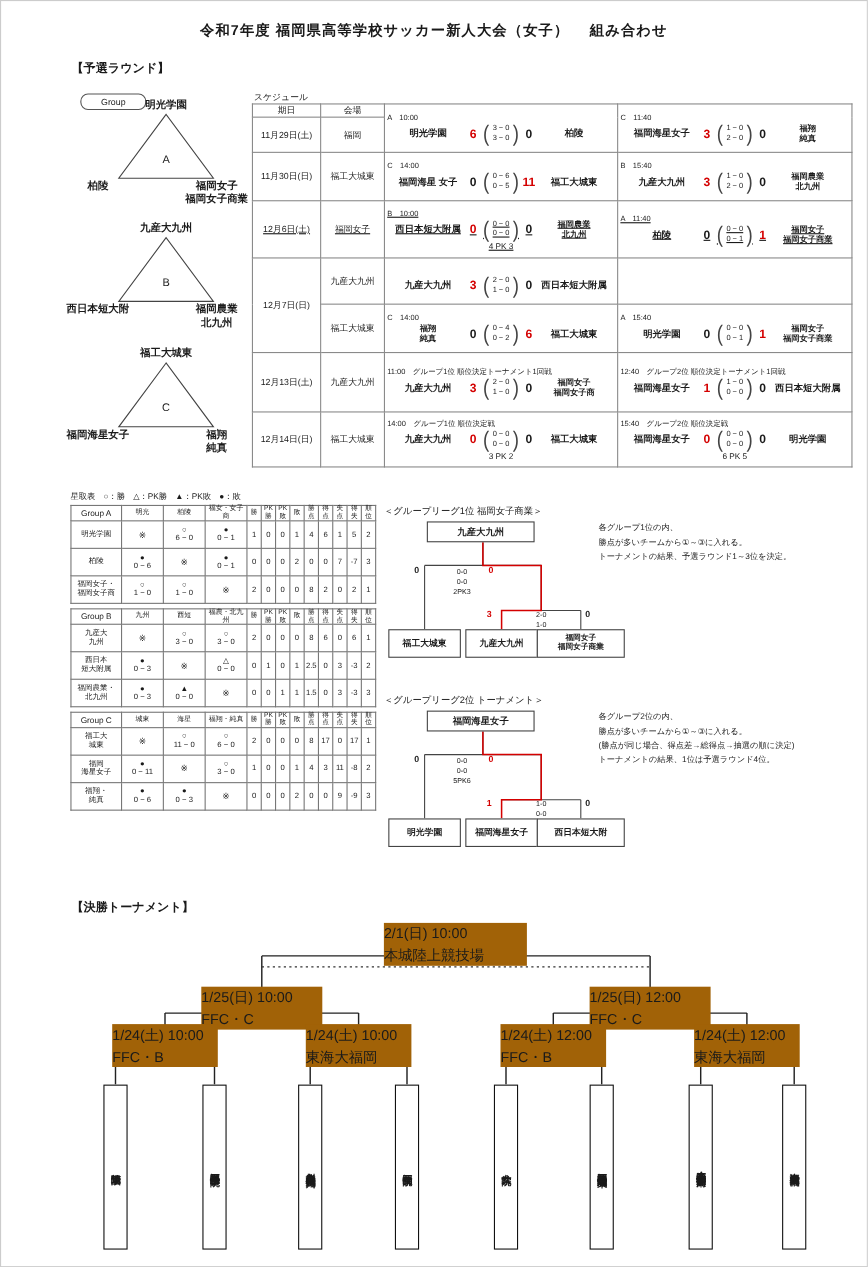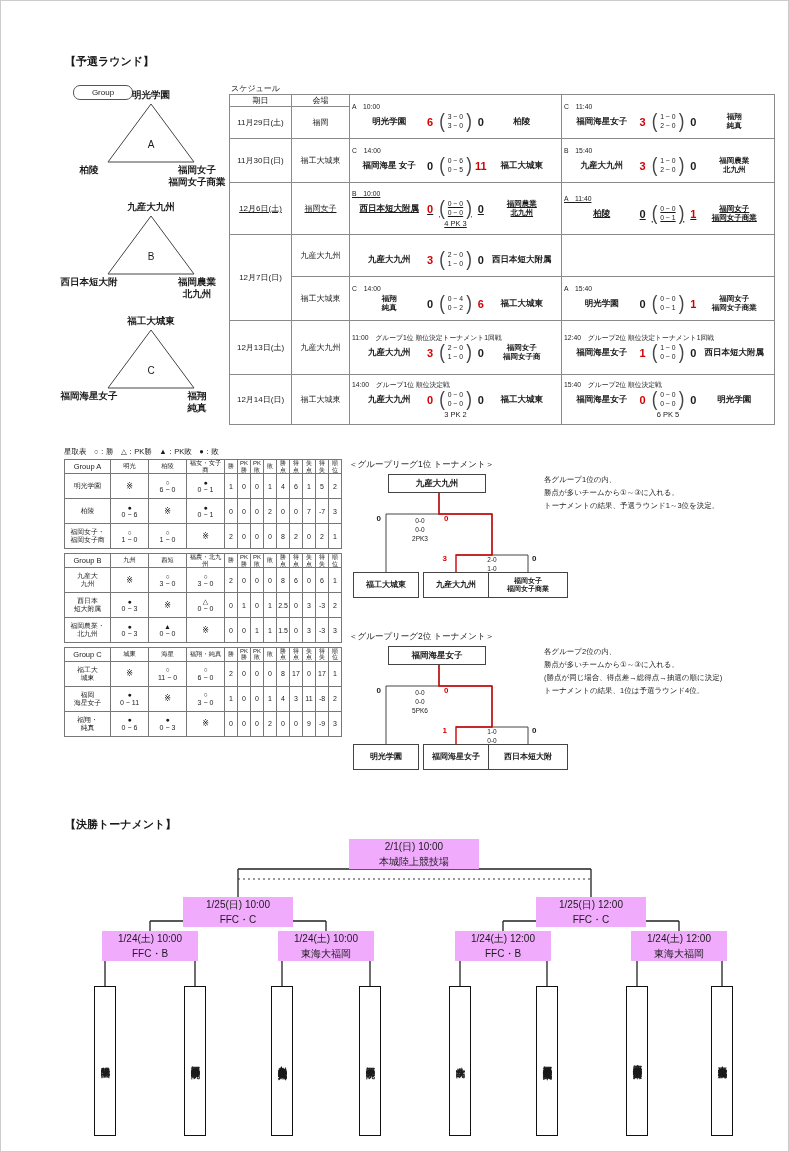--- a/index.html
+++ b/index.html
@@ -54,29 +54,30 @@
          font-size:8.5px;font-weight:bold;line-height:17px;background:#fff;}
   .mteam{position:absolute;top:113px;height:26px;border:1px solid #444;display:flex;align-items:center;justify-content:center;
          text-align:center;font-weight:bold;font-size:8px;line-height:1.15;background:#fff;box-sizing:border-box;}
   .mteam.two{font-size:7px;}
   .msco{position:absolute;font-size:8px;font-weight:bold;}
   .mdetail{position:absolute;text-align:center;font-size:6.5px;line-height:1.35;}
   .mnote{position:absolute;left:203px;top:14px;font-size:7.5px;line-height:1.75;white-space:pre-line;}
   .msvg{position:absolute;left:0;top:0;}
   
   #finalb{position:absolute;left:0;top:838px;width:789px;height:314px;}
-  .fb-label{position:absolute;text-align:center;font-size:10px;line-height:1.5;background:#f0abfc;}
+  .fb-label{position:absolute;text-align:left;font-size:13px;line-height:1.5;background:#a16207;}
   .fb-team{position:absolute;top:147px;width:22px;height:150px;border:1.5px solid #111;background:#fff;
            display:flex;align-items:center;justify-content:center;writing-mode:vertical-rl;text-orientation:upright;
            font-size:9px;font-weight:bold;letter-spacing:0.5px;box-sizing:border-box;}
 </style>
 </head>
 <body>
 
 <div class="page">
+  <div class="title">令和7年度 福岡県高等学校サッカー新人大会（女子）　 組み合わせ</div>
   <div class="sec sec1">【予選ラウンド】</div>
   <div class="chip">Group</div>
   <div id="groups">
       <div class="group-block" style="top: 88px;">
         <div class="g-top">明光学園</div>
         <div class="g-tri"><svg width="90" height="62">
             <polygon points="45,2 2,60 88,60" fill="none" stroke="#444" stroke-width="1"></polygon>
             <text x="45" y="46" text-anchor="middle" font-size="10" fill="#1a1a1a">A</text>
           </svg></div>
         <div class="g-left">柏陵</div>
@@ -642,21 +643,21 @@
           </tr>
         </tbody>
       </table>
     </div>
   <div id="minis">
       <div class="mini" style="top: 458px;">
         <div class="msvg"><svg width="240" height="145">
             <path d="M45,55 L45,113 M187,96 L187,113 M115,96 L187,96 M151,55 L151,96 M45,55 L151,55 M98,33 L98,55" stroke="#444" stroke-width="1" fill="none"></path>
             <path d="M115,113 L115,96 L151,96 L151,55 L98,55 L98,33" stroke="#d40000" stroke-width="1.4" fill="none"></path>
           </svg></div>
-        <div class="mtitle">＜グループリーグ1位 トーナメント＞</div>
+        <div class="mtitle">＜グループリーグ1位 福岡女子商業＞</div>
         <div class="champ">九産大九州</div>
         <div class="mteam" style="left: 12px; width: 66px;">福工大城東</div>
         <div class="mteam" style="left: 82px; width: 66px;">九産大九州</div>
         <div class="mteam two" style="left: 147px; width: 80px;">福岡女子<br>福岡女子商業</div>
         <div class="msco" style="left: 26px; top: 55px; width: 14px; text-align: right;">0</div>
         <div class="msco red" style="left: 103px; top: 55px; width: 14px;">0</div>
         <div class="mdetail" style="left: 56px; top: 58px; width: 46px;">0-0<br>0-0<br>2PK3</div>
         <div class="msco red" style="left: 92px; top: 95px; width: 14px; text-align: right;">3</div>
         <div class="msco" style="left: 191px; top: 95px; width: 14px;">0</div>
         <div class="mdetail" style="left: 128px; top: 97px; width: 46px;">2-0<br>1-0</div>

